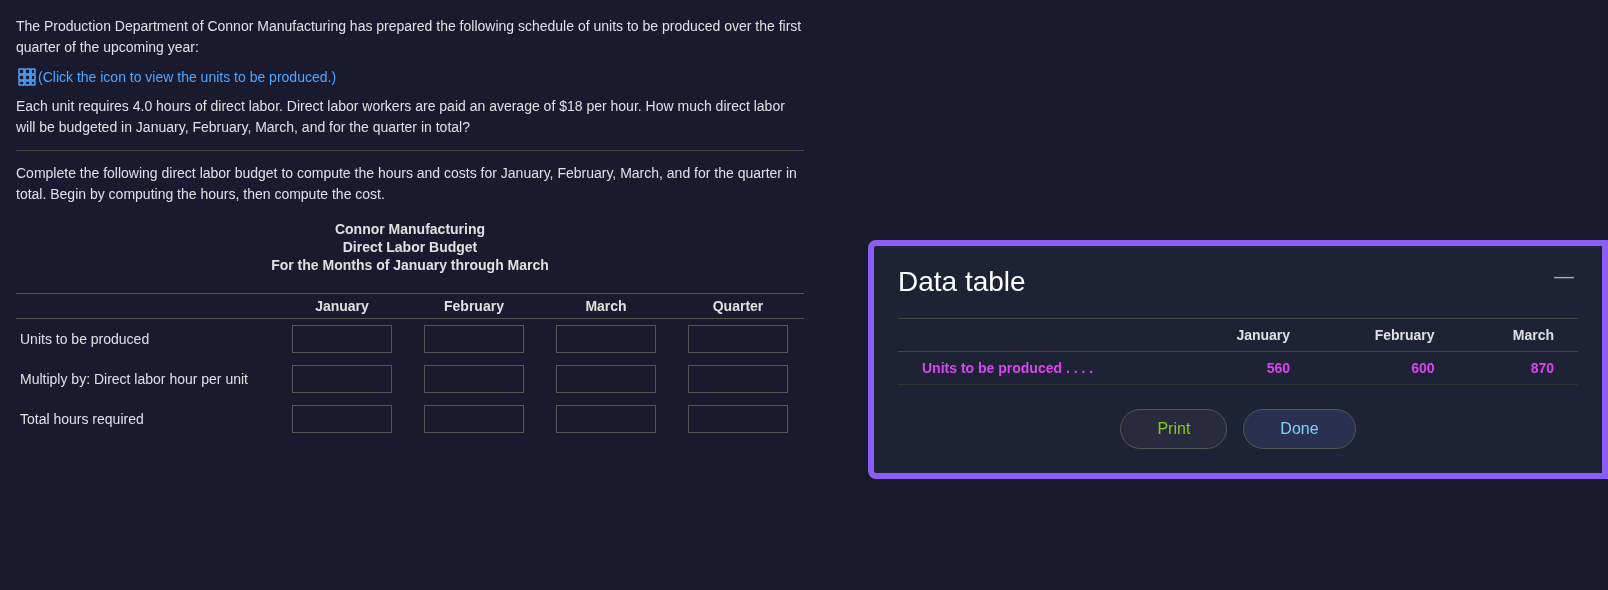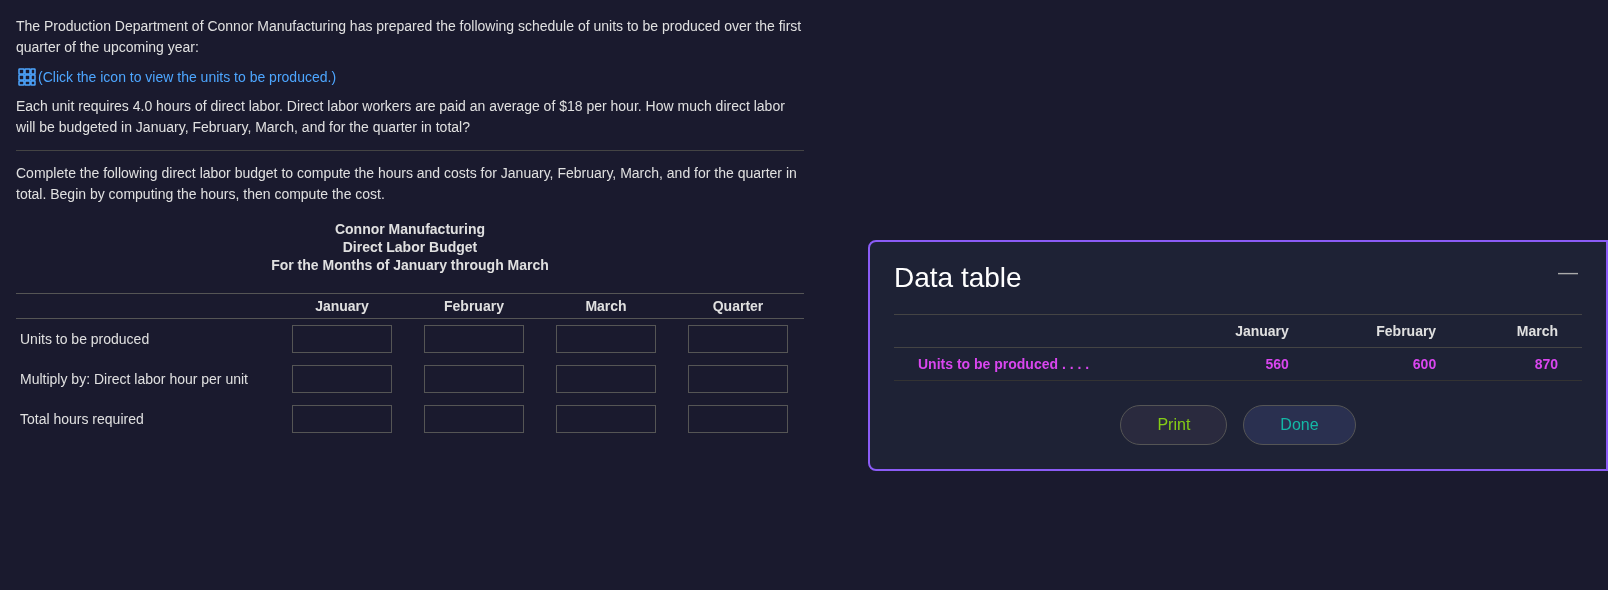--- a/index.html
+++ b/index.html
@@ -99,21 +99,21 @@
       border-top: 1px solid #555;
     }
 
     
     .data-table-overlay {
       position: absolute;
       top: 240px;
       right: 0;
       width: 740px;
       background-color: #1e2235;
-      border: 2px solid #8b5cf6;
+      border: 6px solid #8b5cf6;
       border-radius: 8px 0 0 8px;
       padding: 20px 24px 24px 24px;
       z-index: 10;
     }
     .data-table-header {
       display: flex;
       justify-content: space-between;
       align-items: flex-start;
       margin-bottom: 20px;
     }
@@ -171,21 +171,21 @@
       cursor: pointer;
       font-weight: normal;
     }
     .btn-print {
       background-color: #2a2a3e;
       color: #84cc16;
       border: 1px solid #555;
     }
     .btn-done {
       background-color: #2a3050;
-      color: #14b8a6;
+      color: #7dd3fc;
       border: 1px solid #555;
     }
   </style>
 </head>
 <body>
 
 <div class="main-content">
   <p class="intro-text">The Production Department of Connor Manufacturing has prepared the following schedule of units to be produced over the first quarter of the upcoming year:</p>
 
   <div class="click-icon-row">

